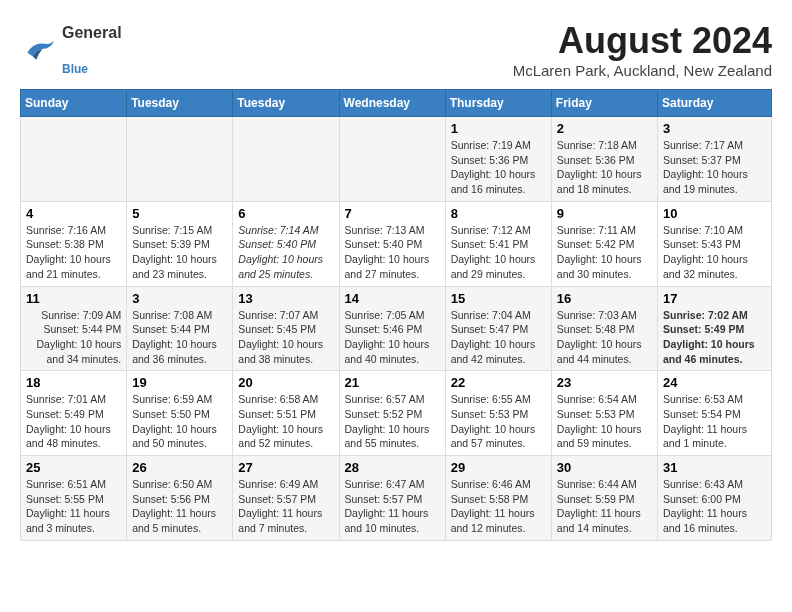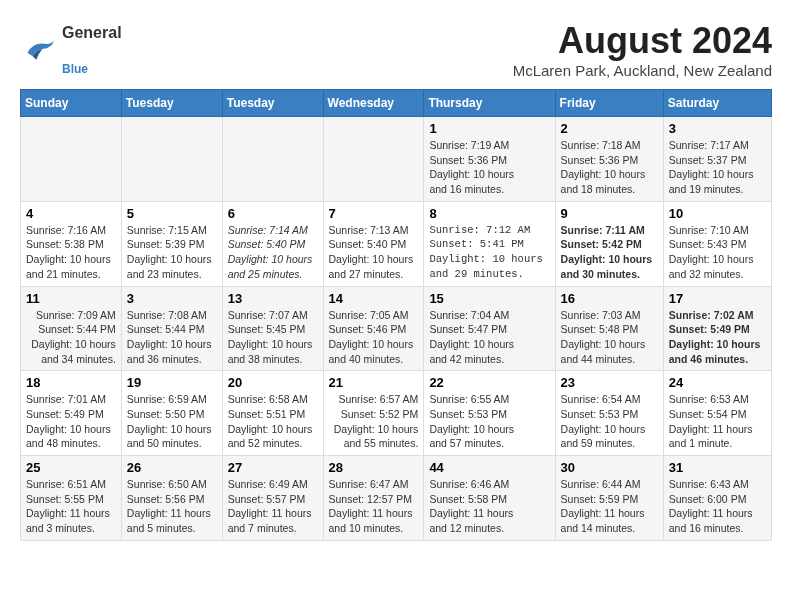--- a/index.html
+++ b/index.html
@@ -168,28 +168,28 @@
         </td>
         <td>
           <div class="day-num">7</div>
           <div class="day-info" style="white-space: pre-line;">Sunrise: 7:13 AM
 Sunset: 5:40 PM
 Daylight: 10 hours
 and 27 minutes.</div>
         </td>
         <td>
           <div class="day-num">8</div>
-          <div class="day-info" style="white-space: pre-line; font-family: Liberation Mono, monospace;">Sunrise: 7:12 AM
+          <div class="day-info" style="white-space: pre-line;">Sunrise: 7:12 AM
 Sunset: 5:41 PM
 Daylight: 10 hours
 and 29 minutes.</div>
         </td>
         <td>
           <div class="day-num">9</div>
-          <div class="day-info" style="white-space: pre-line; font-weight: bold;">Sunrise: 7:11 AM
+          <div class="day-info" style="white-space: pre-line;">Sunrise: 7:11 AM
 Sunset: 5:42 PM
 Daylight: 10 hours
 and 30 minutes.</div>
         </td>
         <td>
           <div class="day-num">10</div>
           <div class="day-info" style="white-space: pre-line;">Sunrise: 7:10 AM
 Sunset: 5:43 PM
 Daylight: 10 hours
 and 32 minutes.</div>
@@ -263,21 +263,21 @@
         </td>
         <td>
           <div class="day-num">20</div>
           <div class="day-info" style="white-space: pre-line;">Sunrise: 6:58 AM
 Sunset: 5:51 PM
 Daylight: 10 hours
 and 52 minutes.</div>
         </td>
         <td>
           <div class="day-num">21</div>
-          <div class="day-info" style="white-space: pre-line; text-align: right;">Sunrise: 6:57 AM
+          <div class="day-info" style="white-space: pre-line;">Sunrise: 6:57 AM
 Sunset: 5:52 PM
 Daylight: 10 hours
 and 55 minutes.</div>
         </td>
         <td>
           <div class="day-num">22</div>
           <div class="day-info" style="white-space: pre-line;">Sunrise: 6:55 AM
 Sunset: 5:53 PM
 Daylight: 10 hours
 and 57 minutes.</div>
@@ -315,26 +315,26 @@
         <td>
           <div class="day-num">27</div>
           <div class="day-info" style="white-space: pre-line;">Sunrise: 6:49 AM
 Sunset: 5:57 PM
 Daylight: 11 hours
 and 7 minutes.</div>
         </td>
         <td>
           <div class="day-num">28</div>
           <div class="day-info" style="white-space: pre-line;">Sunrise: 6:47 AM
-Sunset: 12:57 PM
+Sunset: 5:57 PM
 Daylight: 11 hours
 and 10 minutes.</div>
         </td>
         <td>
-          <div class="day-num">44</div>
+          <div class="day-num">29</div>
           <div class="day-info" style="white-space: pre-line;">Sunrise: 6:46 AM
 Sunset: 5:58 PM
 Daylight: 11 hours
 and 12 minutes.</div>
         </td>
         <td>
           <div class="day-num">30</div>
           <div class="day-info" style="white-space: pre-line;">Sunrise: 6:44 AM
 Sunset: 5:59 PM
 Daylight: 11 hours

